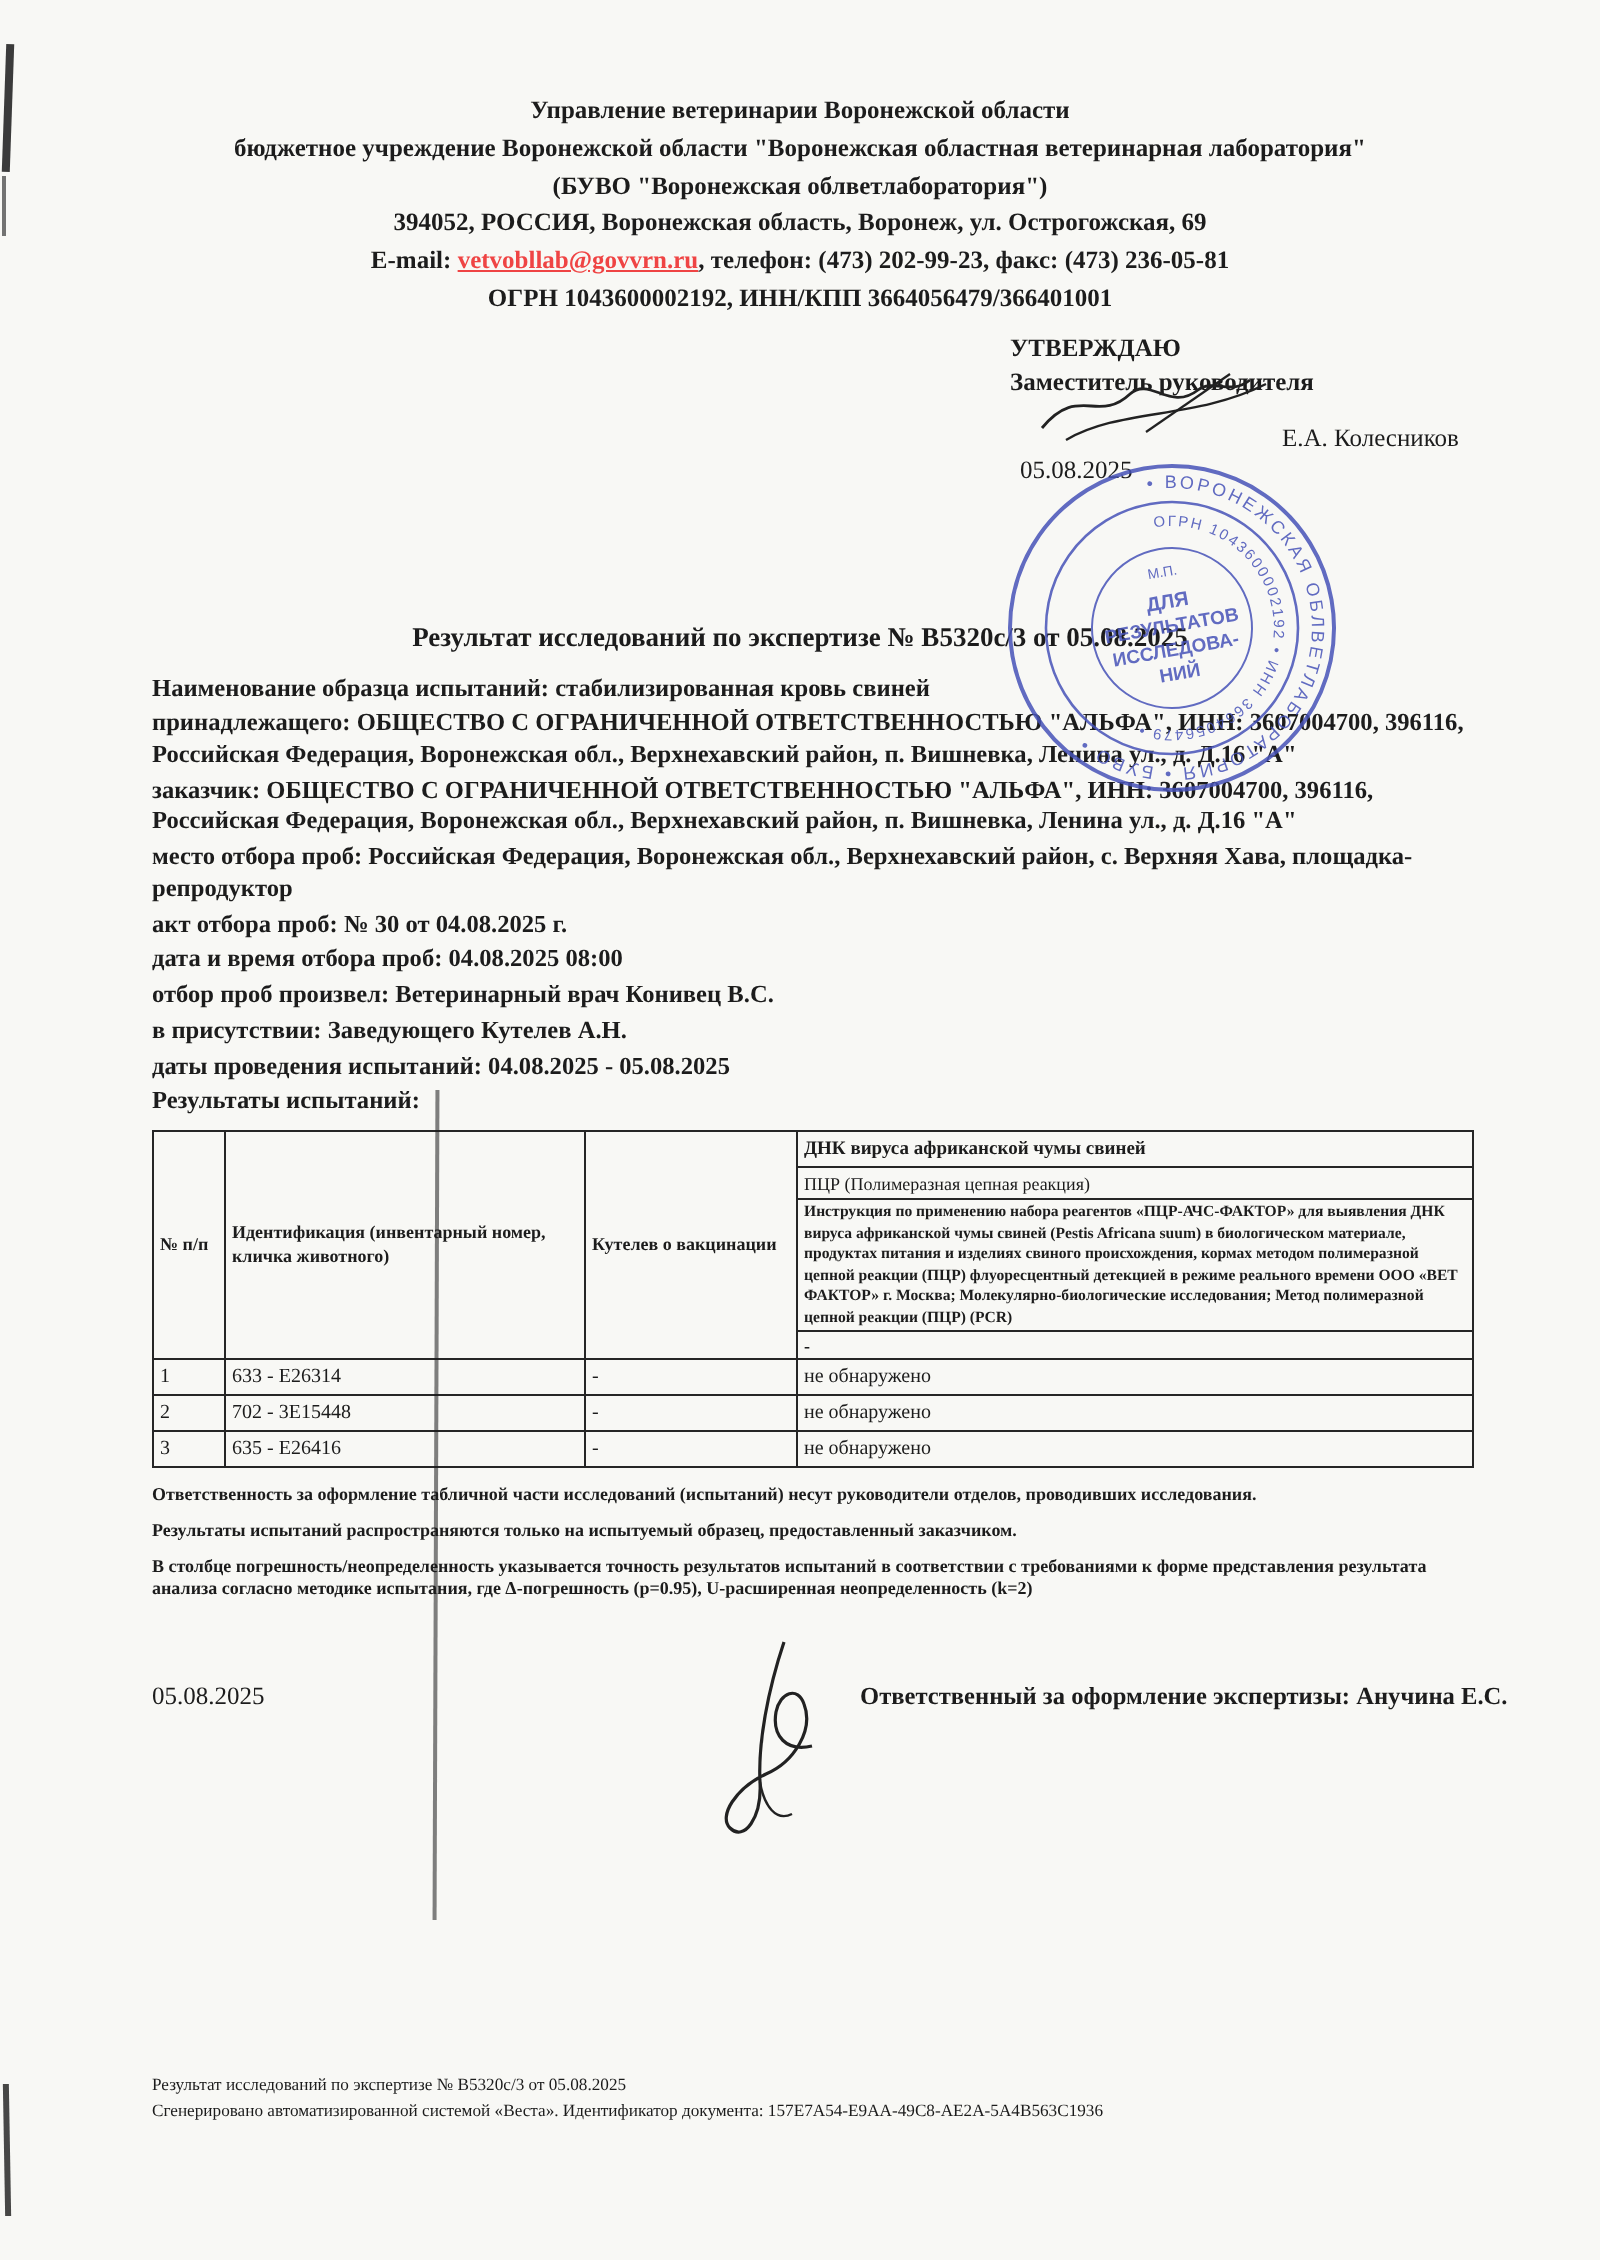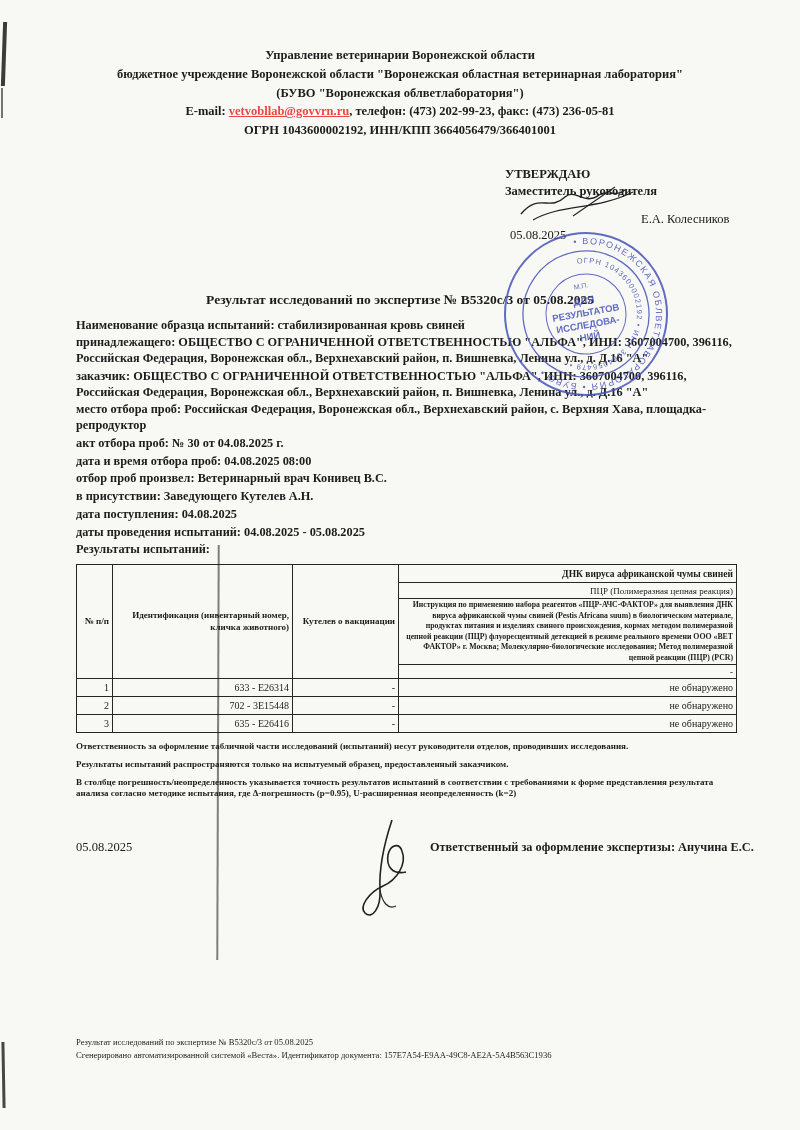--- a/index.html
+++ b/index.html
@@ -29,21 +29,21 @@
   .stamp text{font-family:"Liberation Sans","DejaVu Sans",sans-serif;}
 
   .title{margin:152px 0 10px 0;text-align:center;font-size:13.5px;font-weight:bold;}
 
   .fields{margin:0 62px 0 76px;font-size:12.3px;line-height:1.28;font-weight:bold;}
   .fields p{margin:0 0 2px 0;}
   .fields .val{font-weight:bold;}
   .results-heading{margin-top:4px;}
 
   table.res{border-collapse:collapse;margin:6px 0 0 76px;width:660px;table-layout:fixed;}
-  table.res td,table.res th{border:1px solid #262626;padding:1px 3px;text-align:right;vertical-align:middle;}
+  table.res td,table.res th{border:1px solid #262626;padding:1px 3px;text-align:left;vertical-align:middle;}
   .col-num{width:36px;}
   .col-id{width:180px;}
   .col-vacc{width:106px;}
   .col-res{width:338px;}
   th.hdr{font-size:9px;font-weight:bold;line-height:1.3;}
   td.analyte{font-size:9.5px;font-weight:bold;height:15px;}
   td.pcr{font-size:9px;height:13px;}
   td.method{font-size:7.8px;font-weight:bold;line-height:1.35;padding:2px 4px;}
   td.dash{font-size:9px;height:11px;font-weight:bold;}
   td.data{font-size:10px;height:15px;}
@@ -65,20 +65,21 @@
 
   <div class="artifact a-edge1"></div>
   <div class="artifact a-edge2"></div>
   <div class="artifact a-edge3"></div>
   <div class="artifact a-fold"></div>
 
   <div class="header">
     <div>Управление ветеринарии Воронежской области</div>
     <div>бюджетное учреждение Воронежской области "Воронежская областная ветеринарная лаборатория"</div>
     <div>(БУВО "Воронежская облветлаборатория")</div>
+    <div>394052, РОССИЯ, Воронежская область, Воронеж, ул. Острогожская, 69</div>
     <div><span>E-mail: </span><a class="email" href="#">vetvobllab@govvrn.ru</a><span>,  телефон: (473) 202-99-23, факс: (473) 236-05-81</span></div>
     <div>ОГРН 1043600002192, ИНН/КПП 3664056479/366401001</div>
   </div>
 
   <div class="abs approve-block">
     <div>УТВЕРЖДАЮ</div>
     <div>Заместитель руководителя</div>
   </div>
   <svg class="abs approve-sig" width="125" height="44" viewBox="0 0 125 44">
     <path d="M6,32 C24,10 34,30 50,15 C60,6 70,24 84,13 C92,7 100,16 110,8" fill="none" stroke="#222" stroke-width="1.4"></path>
@@ -115,21 +116,20 @@
 
   <div class="fields">
     <p><b>Наименование образца испытаний:</b> <span class="val">стабилизированная кровь свиней</span></p>
     <p><b>принадлежащего:</b> <span class="val">ОБЩЕСТВО С ОГРАНИЧЕННОЙ ОТВЕТСТВЕННОСТЬЮ "АЛЬФА", ИНН: 3607004700, 396116, Российская Федерация, Воронежская обл., Верхнехавский район, п. Вишневка, Ленина ул., д. Д.16 "А"</span></p>
     <p><b>заказчик:</b> <span class="val">ОБЩЕСТВО С ОГРАНИЧЕННОЙ ОТВЕТСТВЕННОСТЬЮ "АЛЬФА", ИНН: 3607004700, 396116, Российская Федерация, Воронежская обл., Верхнехавский район, п. Вишневка, Ленина ул., д. Д.16 "А"</span></p>
     <p><b>место отбора проб:</b> <span class="val">Российская Федерация, Воронежская обл., Верхнехавский район, с. Верхняя Хава, площадка-репродуктор</span></p>
     <p><b>акт отбора проб:</b> <span class="val">№ 30 от 04.08.2025 г.</span></p>
     <p><b>дата и время отбора проб:</b> <span class="val">04.08.2025 08:00</span></p>
     <p><b>отбор проб произвел:</b> <span class="val">Ветеринарный врач Конивец В.С.</span></p>
     <p><b>в присутствии:</b> <span class="val">Заведующего Кутелев А.Н.</span></p>
-    <p><b>дата поступления:</b> <span class="val">04.08.2025</span></p>
     <p><b>даты проведения испытаний:</b> <span class="val">04.08.2025 - 05.08.2025</span></p>
     <p class="results-heading">Результаты испытаний:</p>
   </div>
 
   <table class="res">
     <colgroup>
       <col class="col-num">
         <col class="col-id">
         <col class="col-vacc">
         <col class="col-res">

